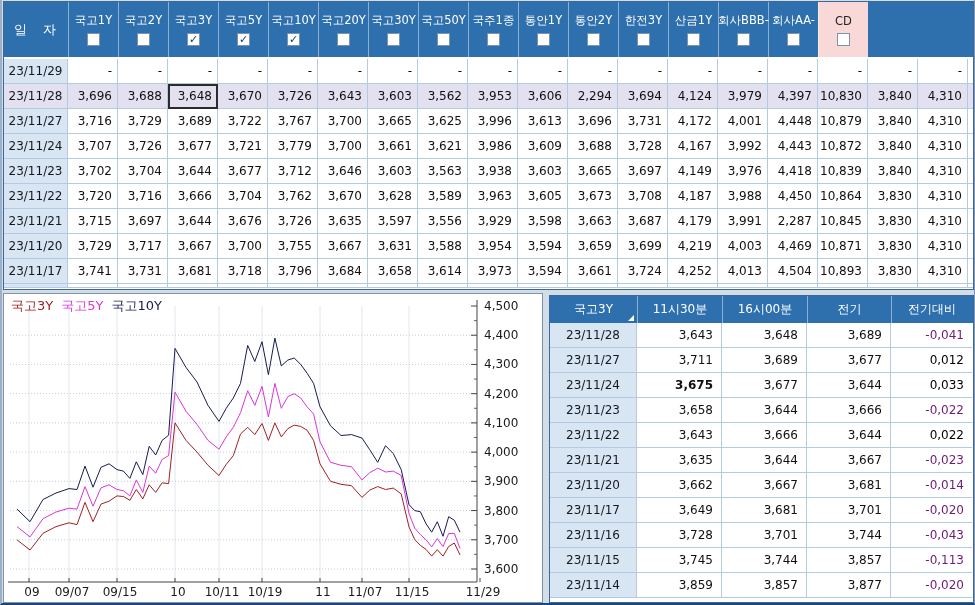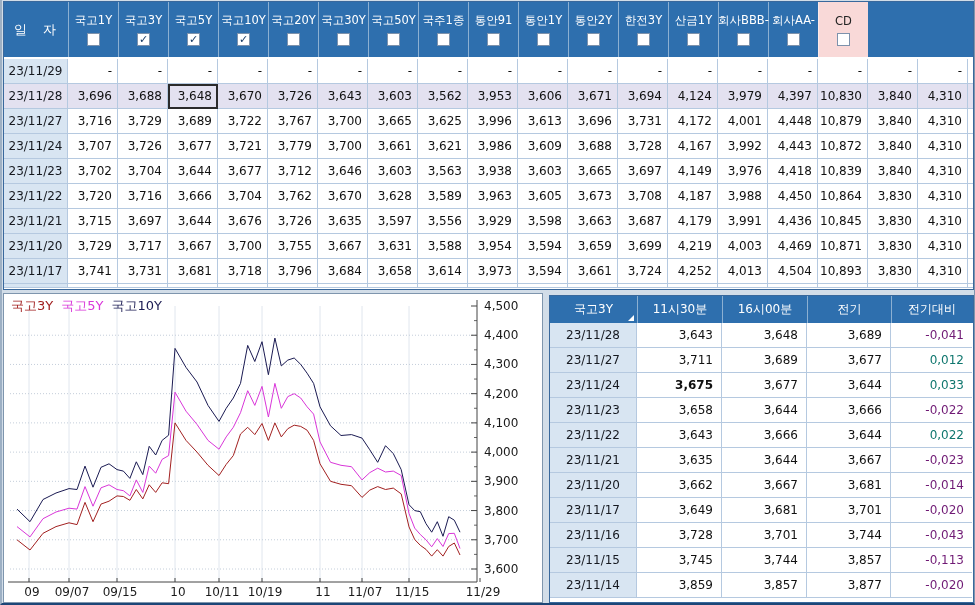--- a/index.html
+++ b/index.html
@@ -45,35 +45,39 @@
   .qt-h-cell:first-child { border-left:none; }
   .sort-tri { position:absolute; right:3px; bottom:2px; width:0; height:0;
               border-left:6px solid transparent; border-bottom:6px solid #fff; }
   .qt-row { display:flex; height:25px; }
   .qt-date { background:#D8E5F2; border-right:1px solid #B5C9E0; border-bottom:1px solid #B5C9E0;
              display:flex; align-items:center; justify-content:center; color:#15181F; }
   .qt-cell { border-right:1px solid #B5C9E0; border-bottom:1px solid #B5C9E0; background:#fff;
              display:flex; align-items:center; justify-content:flex-end; padding-right:8px; color:#101010; }
   .qt-cell:last-child { border-right:none; }
   .qt-cell.neg { color:#701a75; }
-  .qt-cell.pos { color:#0f766e; }
+  .qt-cell.pos { color:#000000; }
 </style>
 </head>
 <body>
 
 <div id="screen">
 
   <div id="rate-table">
     <div class="rt-header">
       <div class="rt-h-date">일 자</div>
     <div class="rt-h-col">
           <div class="rt-h-label">국고1Y</div>
           <div class="cbx"></div>
         </div>
         <div class="rt-h-col">
+          <div class="rt-h-label">국고2Y</div>
+          <div class="cbx"></div>
+        </div>
+        <div class="rt-h-col">
           <div class="rt-h-label">국고3Y</div>
           <div class="cbx">✓</div>
         </div>
         <div class="rt-h-col">
           <div class="rt-h-label">국고5Y</div>
           <div class="cbx">✓</div>
         </div>
         <div class="rt-h-col">
           <div class="rt-h-label">국고10Y</div>
           <div class="cbx">✓</div>
@@ -85,24 +89,20 @@
         <div class="rt-h-col">
           <div class="rt-h-label">국고30Y</div>
           <div class="cbx"></div>
         </div>
         <div class="rt-h-col">
           <div class="rt-h-label">국고50Y</div>
           <div class="cbx"></div>
         </div>
         <div class="rt-h-col">
           <div class="rt-h-label">국주1종</div>
-          <div class="cbx"></div>
-        </div>
-        <div class="rt-h-col">
-          <div class="rt-h-label">통안91</div>
           <div class="cbx"></div>
         </div>
         <div class="rt-h-col">
           <div class="rt-h-label">통안1Y</div>
           <div class="cbx"></div>
         </div>
         <div class="rt-h-col">
           <div class="rt-h-label">통안2Y</div>
           <div class="cbx"></div>
         </div>
@@ -155,21 +155,21 @@
           <div class="rt-cell">3,696</div>
           <div class="rt-cell">3,688</div>
           <div class="rt-cell selcell">3,648</div>
           <div class="rt-cell">3,670</div>
           <div class="rt-cell">3,726</div>
           <div class="rt-cell">3,643</div>
           <div class="rt-cell">3,603</div>
           <div class="rt-cell">3,562</div>
           <div class="rt-cell">3,953</div>
           <div class="rt-cell">3,606</div>
-          <div class="rt-cell">3,671</div>
+          <div class="rt-cell">2,294</div>
           <div class="rt-cell">3,694</div>
           <div class="rt-cell">4,124</div>
           <div class="rt-cell">3,979</div>
           <div class="rt-cell">4,397</div>
           <div class="rt-cell">10,830</div>
           <div class="rt-cell">3,840</div>
           <div class="rt-cell">4,310</div>
           <div class="rt-filler"></div>
         </div>
         <div class="rt-row">
@@ -269,21 +269,21 @@
           <div class="rt-cell">3,726</div>
           <div class="rt-cell">3,635</div>
           <div class="rt-cell">3,597</div>
           <div class="rt-cell">3,556</div>
           <div class="rt-cell">3,929</div>
           <div class="rt-cell">3,598</div>
           <div class="rt-cell">3,663</div>
           <div class="rt-cell">3,687</div>
           <div class="rt-cell">4,179</div>
           <div class="rt-cell">3,991</div>
-          <div class="rt-cell">4,436</div>
+          <div class="rt-cell">2,287</div>
           <div class="rt-cell">10,845</div>
           <div class="rt-cell">3,830</div>
           <div class="rt-cell">4,310</div>
           <div class="rt-filler"></div>
         </div>
         <div class="rt-row">
           <div class="rt-cell-date">23/11/20</div>
           <div class="rt-cell">3,729</div>
           <div class="rt-cell">3,717</div>
           <div class="rt-cell">3,667</div>

